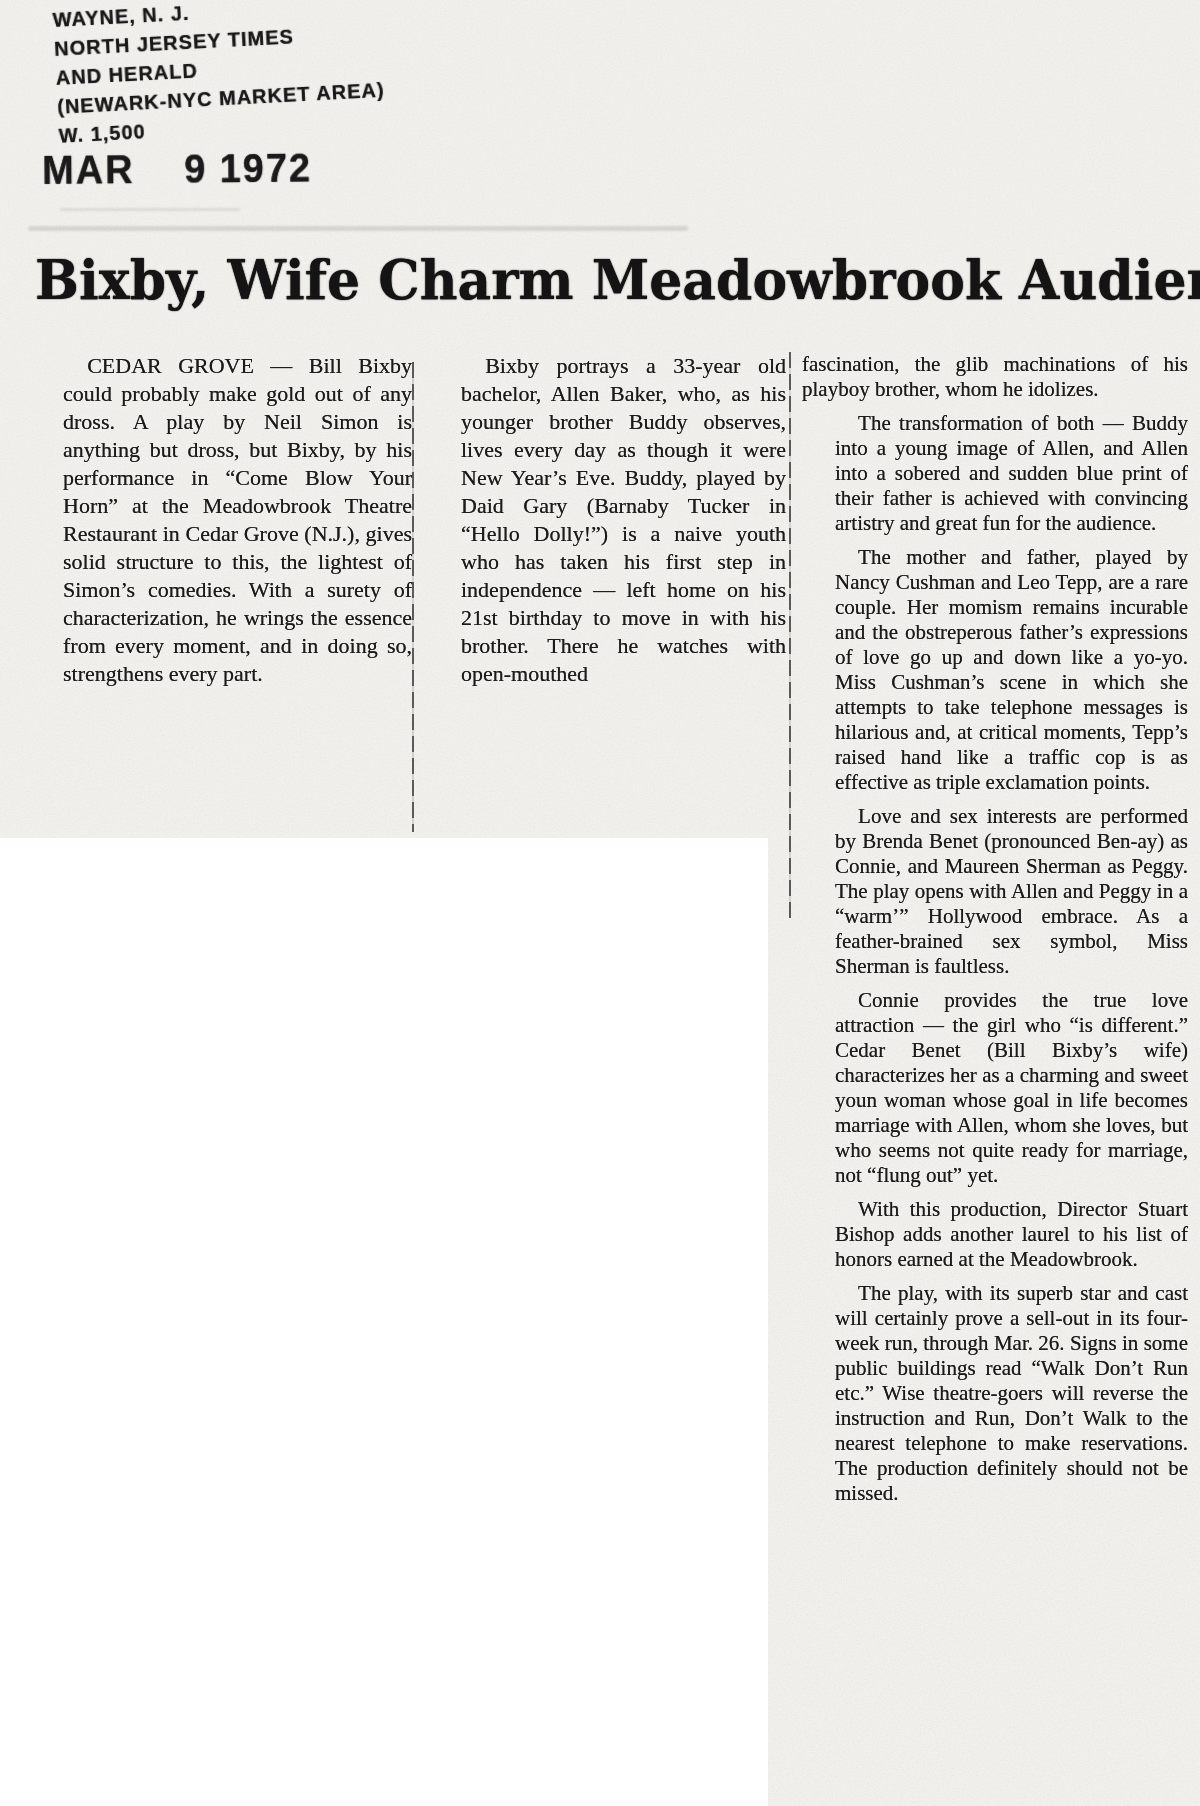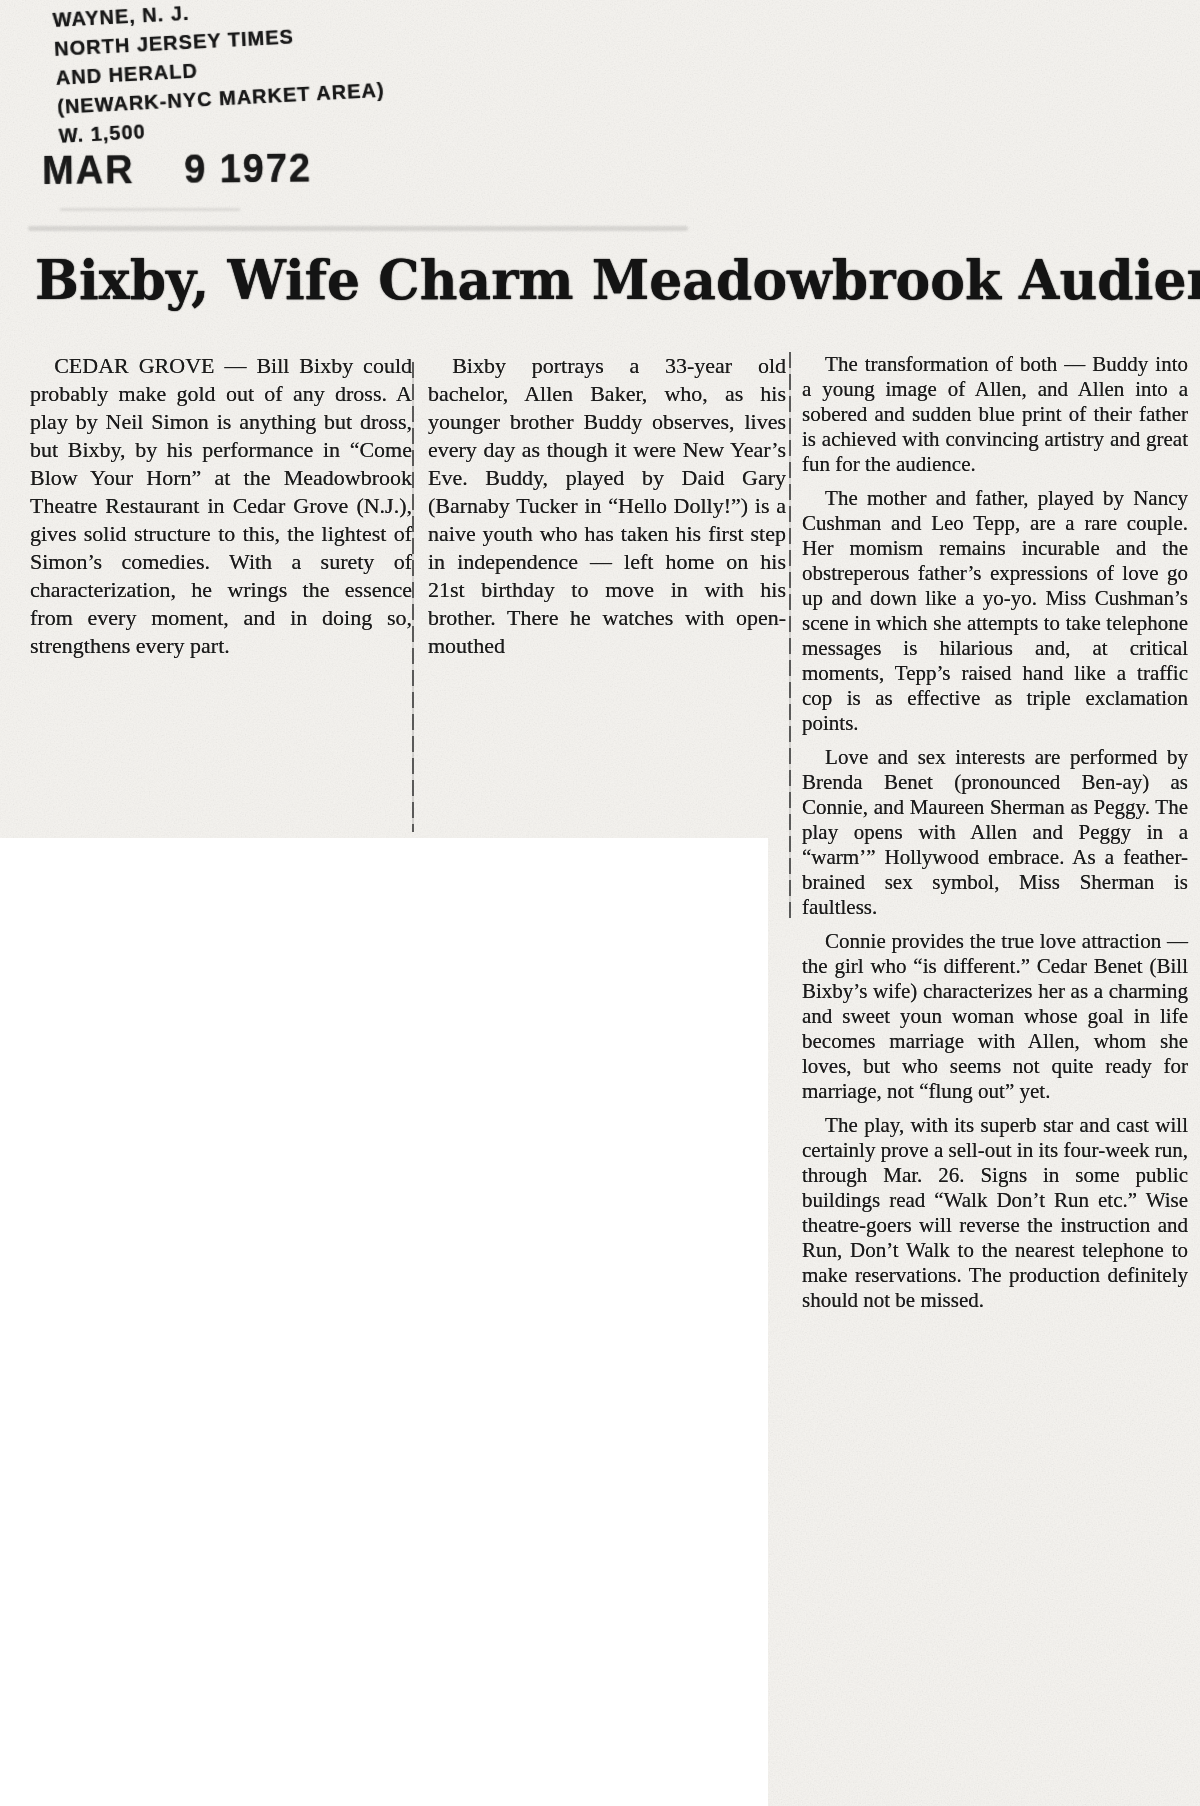--- a/index.html
+++ b/index.html
@@ -46,21 +46,21 @@
     font-size:52px;letter-spacing:0px;color:#141414;white-space:nowrap;
     text-shadow:0 0 1px rgba(10,10,10,.9), 0 0 2px rgba(10,10,10,.35);
     filter:blur(.35px);
     transform:scaleY(1.04);transform-origin:left top;
   }
 
   
   .col{position:absolute;z-index:2;text-align:justify;
        text-shadow:0 0 .6px rgba(25,25,25,.8);filter:blur(.15px);}
   .col p{margin:0 0 18px 0;}
-  .col p.indent{text-indent:1.1em;}
+  .col p.indent{text-indent:1.1em;margin-left:33px;}
   .col-1{left:30px;top:352px;width:382px;font-size:22px;line-height:28px;}
   .col-2{left:428px;top:352px;width:358px;font-size:22px;line-height:28px;}
   .col-3{left:802px;top:352px;width:386px;font-size:21px;line-height:25px;}
   .col-3 p{margin:0 0 9px 0;}
 
   .vrule{position:absolute;width:2px;z-index:2;
     background:repeating-linear-gradient(180deg,
       rgba(40,40,40,.75) 0px, rgba(40,40,40,.75) 16px,
       rgba(40,40,40,.15) 16px, rgba(40,40,40,.15) 22px);}
   .vrule-1{left:412px;top:362px;height:470px;}
@@ -108,18 +108,20 @@
 
 <div class="col col-1">
   <p class="indent">CEDAR GROVE — Bill Bixby could probably make gold out of any dross. A play by Neil Simon is anything but dross, but Bixby, by his performance in “Come Blow Your Horn” at the Meadowbrook Theatre Restaurant in Cedar Grove (N.J.), gives solid structure to this, the lightest of Simon’s comedies. With a surety of characterization, he wrings the essence from every moment, and in doing so, strengthens every part.</p>
 </div>
 
 <div class="col col-2">
   <p class="indent">Bixby portrays a 33-year old bachelor, Allen Baker, who, as his younger brother Buddy observes, lives every day as though it were New Year’s Eve. Buddy, played by Daid Gary (Barnaby Tucker in “Hello Dolly!”) is a naive youth who has taken his first step in independence — left home on his 21st birthday to move in with his brother. There he watches with open-mouthed</p>
 </div>
 
 <div class="col col-3">
+  <p>fascination, the glib machinations of his playboy brother, whom he idolizes.</p>
   <p class="indent">The transformation of both — Buddy into a young image of Allen, and Allen into a sobered and sudden blue print of their father is achieved with convincing artistry and great fun for the audience.</p>
   <p class="indent">The mother and father, played by Nancy Cushman and Leo Tepp, are a rare couple. Her momism remains incurable and the obstreperous father’s expressions of love go up and down like a yo-yo. Miss Cushman’s scene in which she attempts to take telephone messages is hilarious and, at critical moments, Tepp’s raised hand like a traffic cop is as effective as triple exclamation points.</p>
   <p class="indent">Love and sex interests are performed by Brenda Benet (pronounced Ben-ay) as Connie, and Maureen Sherman as Peggy. The play opens with Allen and Peggy in a “warm’” Hollywood embrace. As a feather-brained sex symbol, Miss Sherman is faultless.</p>
   <p class="indent">Connie provides the true love attraction — the girl who “is different.” Cedar Benet (Bill Bixby’s wife) characterizes her as a charming and sweet youn woman whose goal in life becomes marriage with Allen, whom she loves, but who seems not quite ready for marriage, not “flung out” yet.</p>
+  <p class="indent">With this production, Director Stuart Bishop adds another laurel to his list of honors earned at the Meadowbrook.</p>
   <p class="indent">The play, with its superb star and cast will certainly prove a sell-out in its four-week run, through Mar. 26. Signs in some public buildings read “Walk Don’t Run etc.” Wise theatre-goers will reverse the instruction and Run, Don’t Walk to the nearest telephone to make reservations. The production definitely should not be missed.</p>
 </div>
 
 </body></html>

